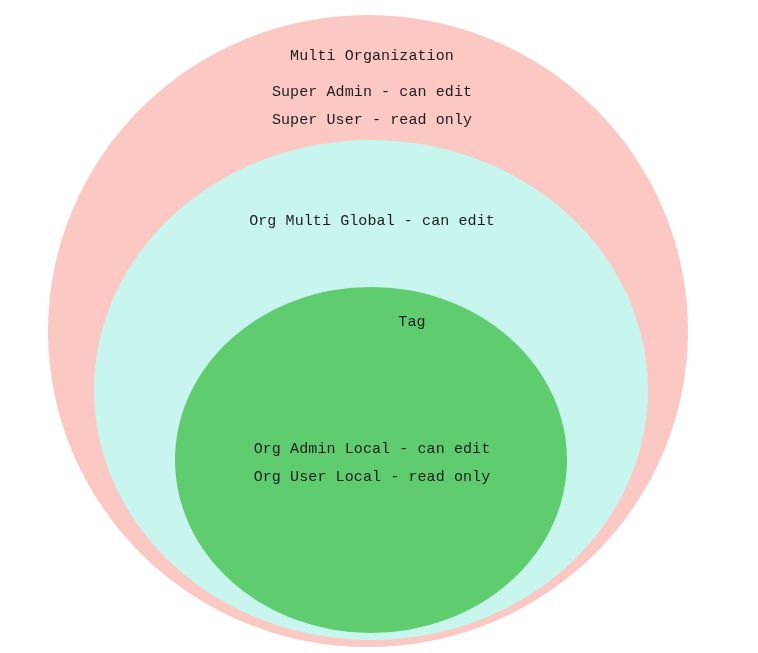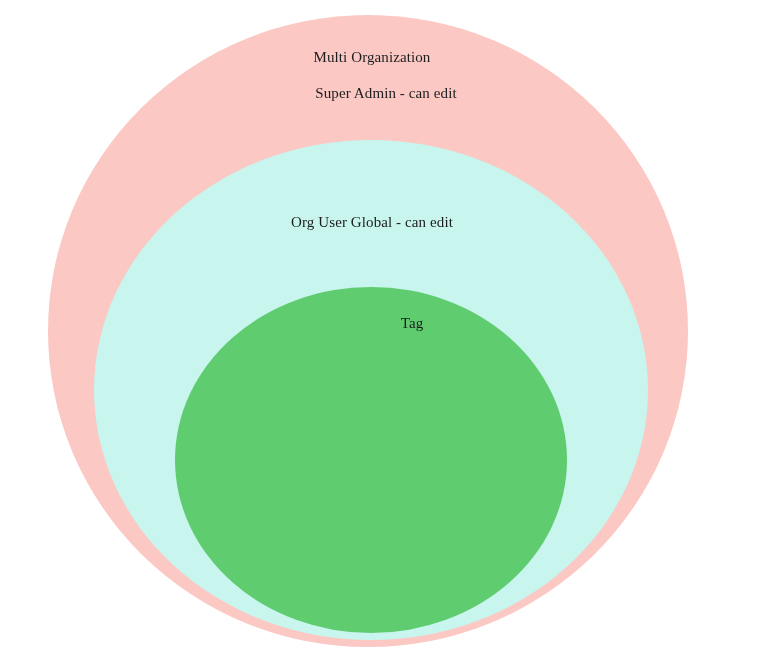--- a/index.html
+++ b/index.html
@@ -6,21 +6,21 @@
     margin: 0;
     padding: 0;
     background: #ffffff;
   }
   .canvas {
     position: relative;
     width: 758px;
     height: 653px;
     background: #ffffff;
     overflow: hidden;
-    font-family: Liberation Serif, serif;
+    font-family: Liberation Mono, monospace;
     color: #1d1d1f;
   }
   .circle {
     position: absolute;
     border-radius: 50%;
   }
   .circle-outer {
     left: 48px;
     top: 15px;
     width: 640px;
@@ -47,39 +47,44 @@
     font-weight: 400;
     letter-spacing: 0.1px;
   }
   .ring-title {
     line-height: 20px;
   }
   .ring-roles {
     line-height: 28px;
   }
   .title-outer  { top: 47px; }
-  .roles-outer  { top: 79px; margin-left: 14px; }
+  .roles-outer  { top: 79px; }
   .title-middle { top: 175px; }
   .roles-middle { top: 208px; }
   .title-inner  { top: 313px; padding-left: 40px; }
   .roles-inner  { top: 436px; }
 </style>
 </head>
 <body>
 
 <div class="canvas">
 
   <div class="circle circle-outer" style="background-color: rgb(251, 200, 195);"></div>
   <div class="circle circle-middle" style="background-color: rgb(200, 245, 238);"></div>
   <div class="circle circle-inner" style="background-color: rgb(95, 205, 111);"></div>
 
   <div class="ring-text ring-title title-outer">Multi Organization</div>
   <div class="ring-text ring-roles roles-outer">
     <div>Super Admin - can edit</div>
+    <div>Super User - read only</div>
   </div>
 
   <div class="ring-text ring-roles roles-middle">
-    <div>Org User Global - can edit</div>
+    <div>Org Multi Global - can edit</div>
   </div>
 
   <div class="ring-text ring-title title-inner">Tag</div>
+  <div class="ring-text ring-roles roles-inner">
+    <div>Org Admin Local - can edit</div>
+    <div>Org User Local - read only</div>
+  </div>
 
 </div>
 
 </body></html>

